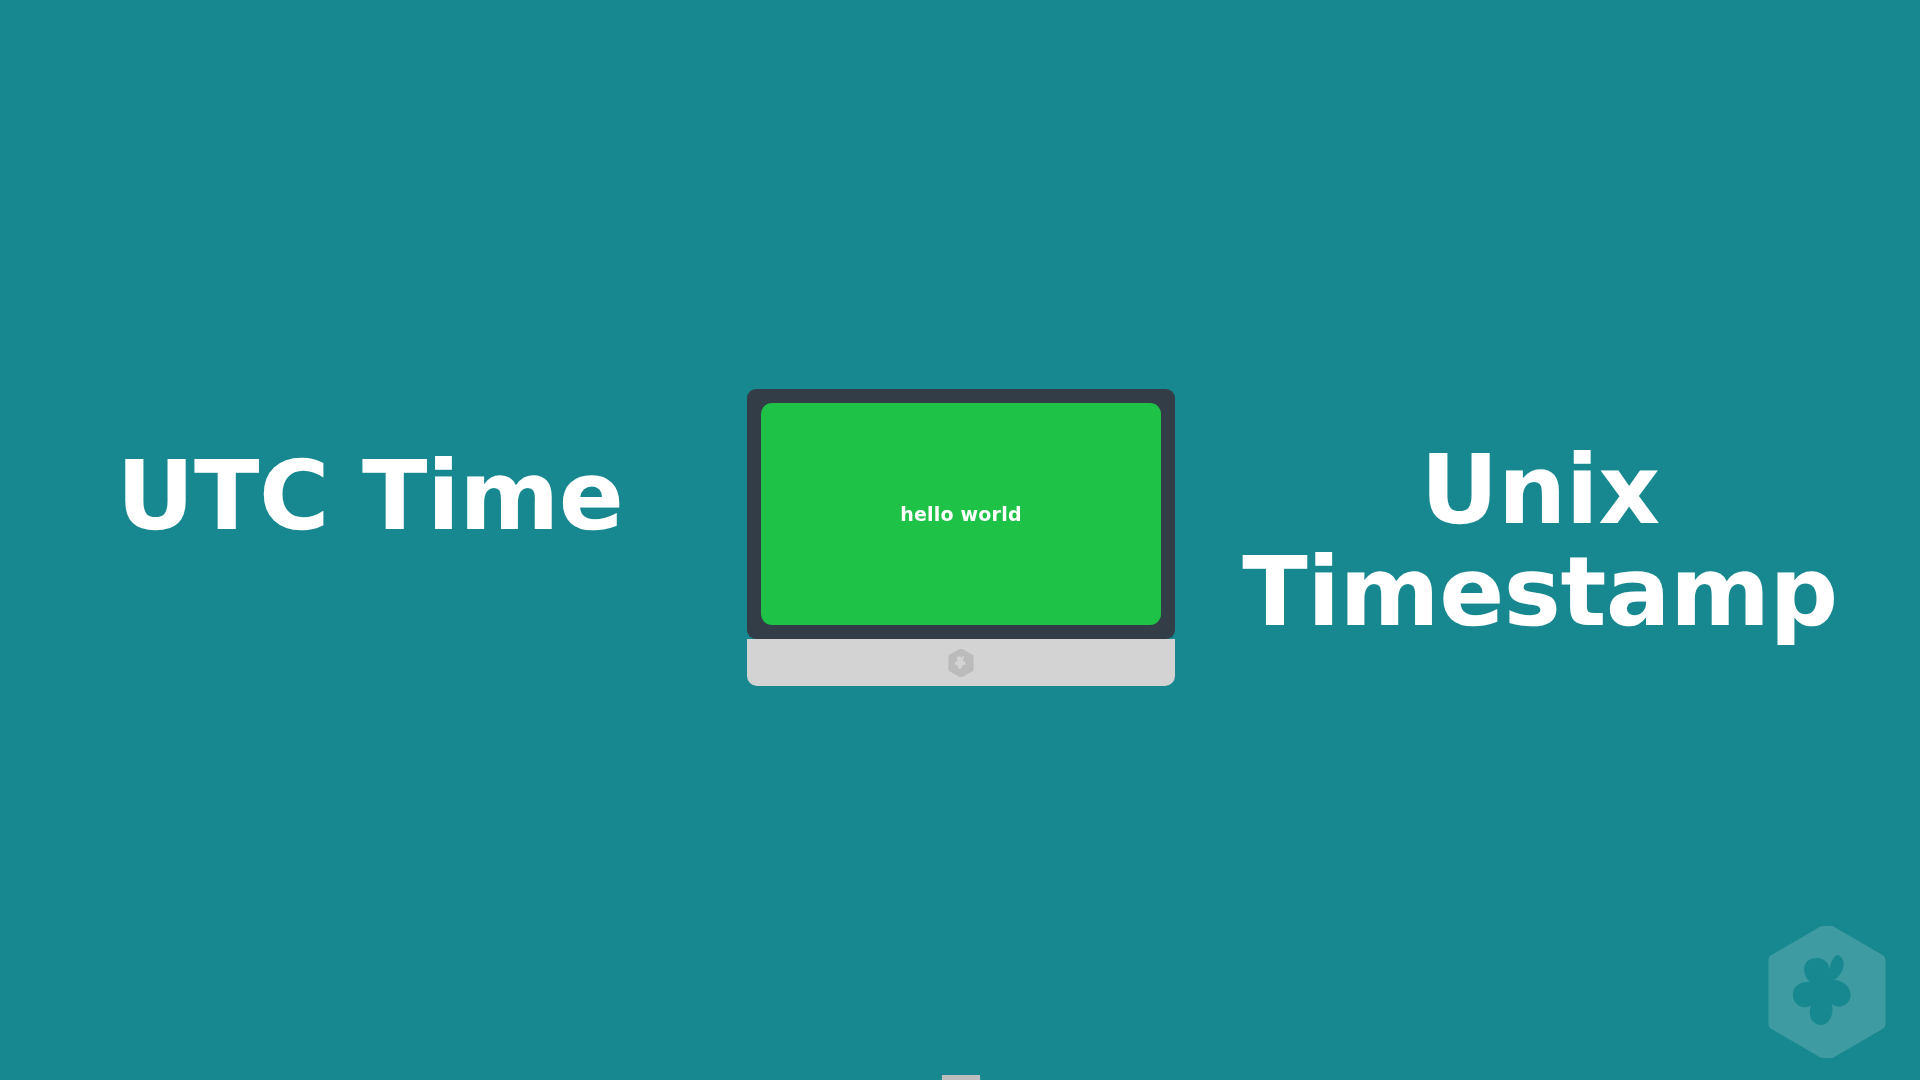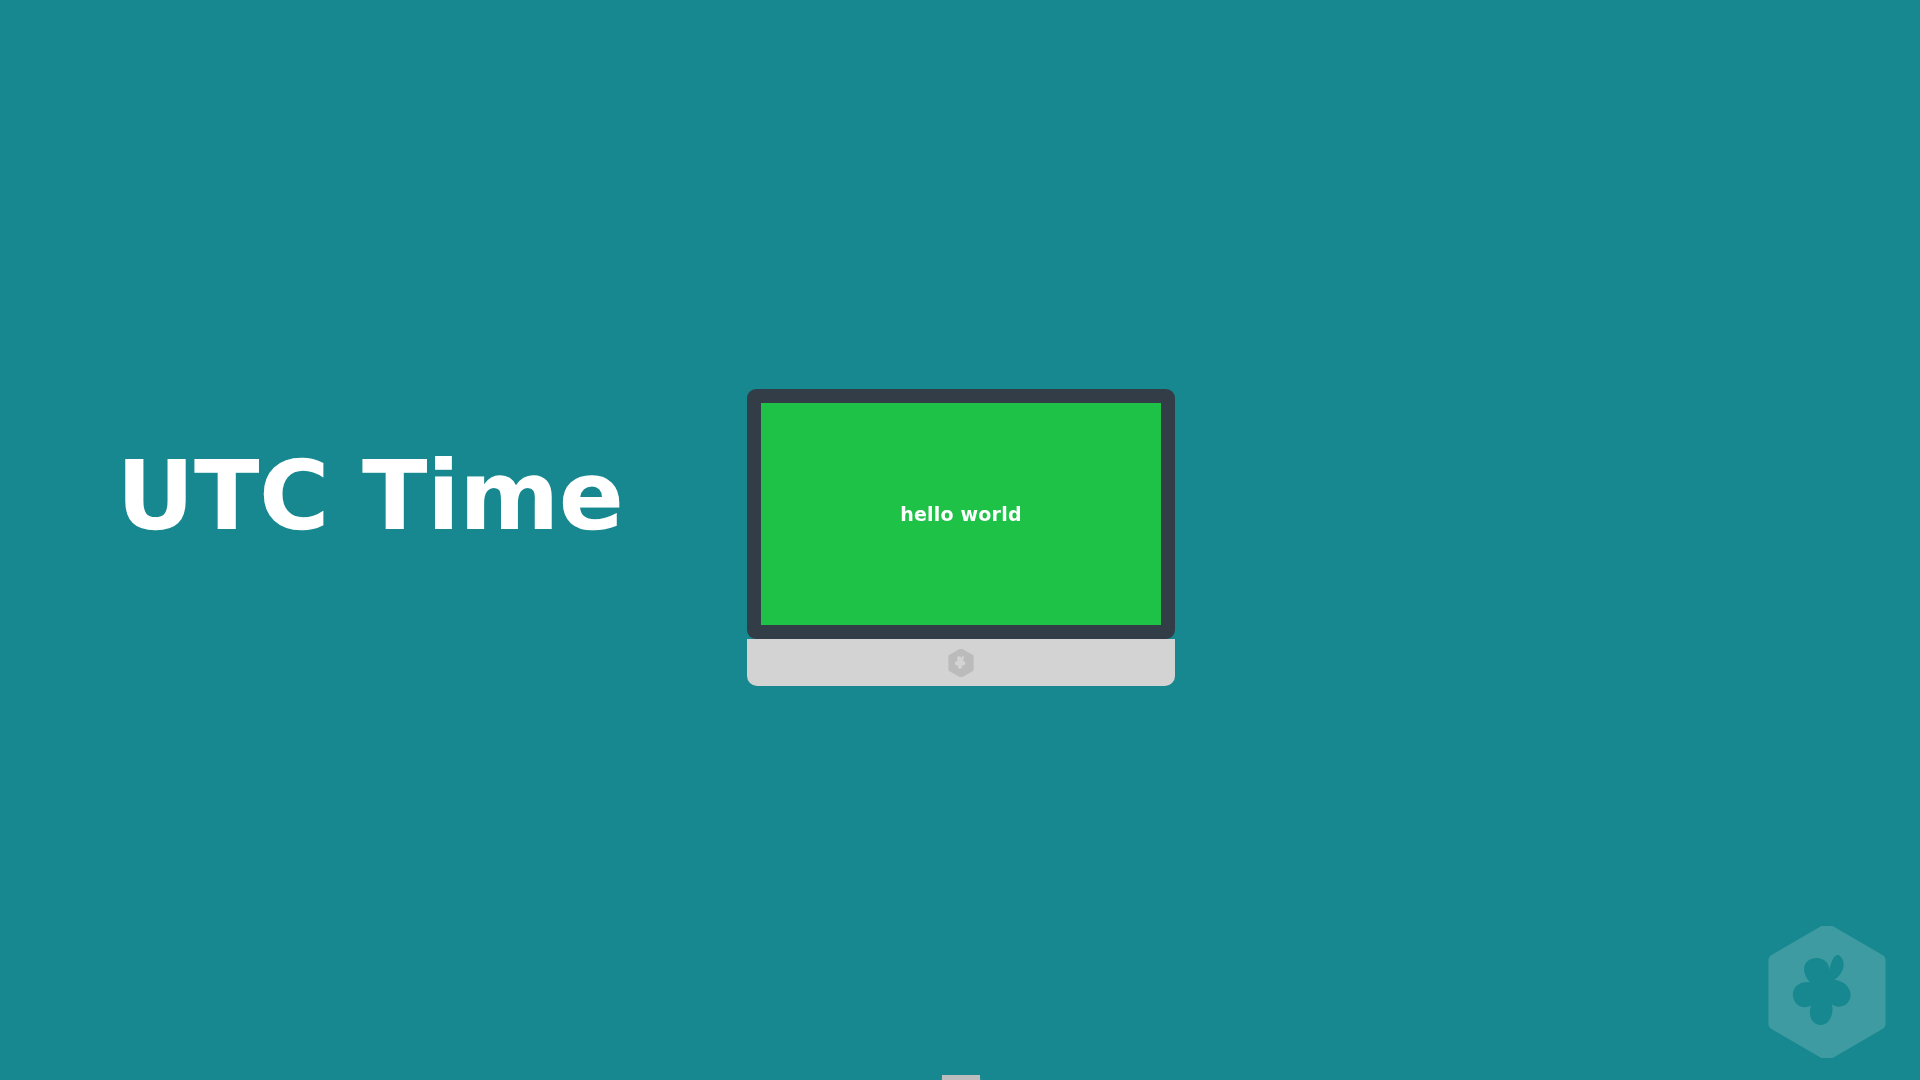--- a/index.html
+++ b/index.html
@@ -65,21 +65,21 @@
     box-sizing: border-box;
   }
 
   #monitor-screen {
     position: absolute;
     left: 14px;
     top: 14px;
     right: 14px;
     bottom: 14px;
     background: #1ec247;
-    border-radius: 0;
+    border-radius: 11px;
     display: flex;
     align-items: center;
     justify-content: center;
   }
 
   #screen-text {
     color: #ffffff;
     font-size: 19px;
     font-weight: bold;
     letter-spacing: 0.2px;
@@ -148,20 +148,22 @@
                  c1 -5 3 -12 6 -11 Z" fill="#d3d3d3"></path>
       </svg>
     </div>
 
     <svg id="stand-neck" viewBox="0 0 110 48" preserveAspectRatio="none">
       <path d="M36 0 H74 C74 22 84 38 104 46 H6 C26 38 36 22 36 0 Z" fill="#bdbdbd"></path>
     </svg>
 
   </div>
 
+  <div id="caption-right" class="caption">Unix
+Timestamp</div>
 
   <svg id="watermark" viewBox="0 0 100 108">
     <path d="M50 3 L93 28 V80 L50 105 L7 80 V28 Z" fill="#ffffff" stroke="#ffffff" stroke-width="10" stroke-linejoin="round"></path>
     <path d="M60 24 c7 5 3 16 -4 20 c8 1 15 7 13 15 c-2 7 -10 9 -15 5
              c2 8 -2 17 -9 17 c-8 0 -11 -9 -8 -16 c-7 4 -15 -1 -15 -9
              c0 -7 7 -11 14 -10 c-6 -6 -7 -16 1 -19 c8 -3 15 2 15 9
              c1 -6 4 -14 8 -12 Z" fill="#17888f"></path>
   </svg>
 
 </div>

